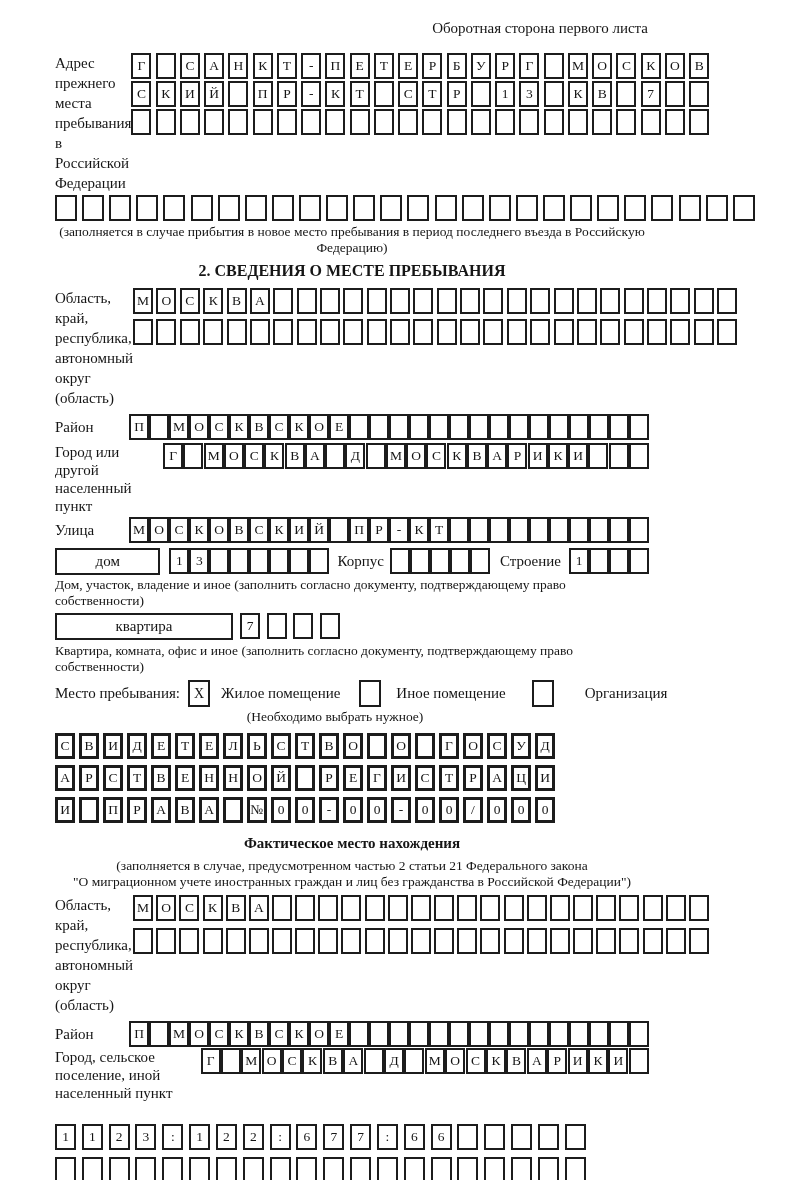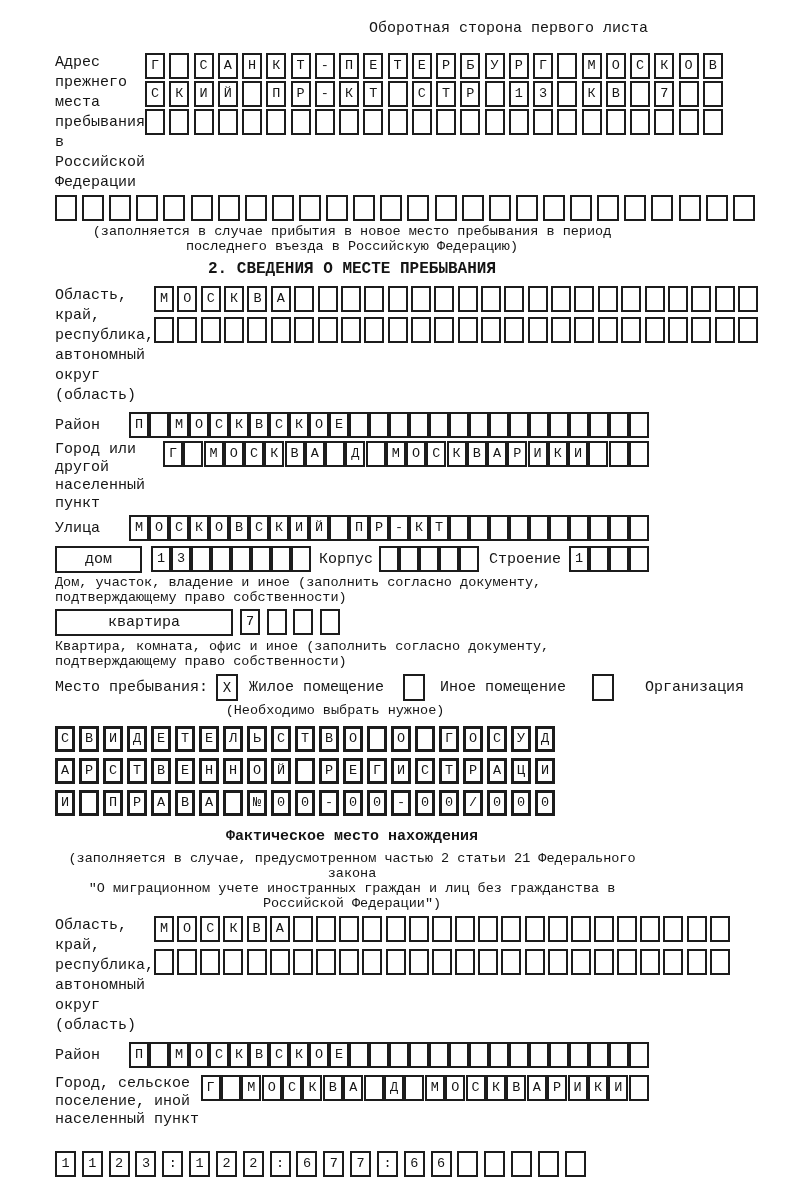--- a/index.html
+++ b/index.html
@@ -1,21 +1,21 @@
 <!DOCTYPE html>
 <html><head>
 <meta charset="utf-8">
 <style>
   html,body{margin:0;padding:0;background:#ffffff;}
   body{
     width:800px;height:1180px;overflow:hidden;
     font-family:"Liberation Serif","DejaVu Serif",serif;
     color:#151515;
   }
-  .page{position:relative;width:693px;height:1180px;font-family:Liberation Mono, monospace;}
+  .page{position:relative;width:693px;height:1180px;}
   .content{padding:16px 44px 0 55px;}
   .header-note{text-align:right;font-size:15px;margin:4px 1px 16px 0;}
   .row{display:flex;align-items:flex-start;}
   .label{font-size:15px;line-height:20px;}
   .grid{display:flex;justify-content:space-between;}
   .cell{
     width:20px;height:26px;border:2px solid #1c1c1c;box-sizing:border-box;
     display:flex;align-items:center;justify-content:center;
     font-size:13.5px;line-height:1;background:#fff;flex:0 0 auto;
   }
@@ -534,21 +534,21 @@
           <div class="cell"></div>
           <div class="cell"></div>
           <div class="cell"></div>
           <div class="cell"></div>
           <div class="cell"></div>
           <div class="cell"></div>
           <div class="cell"></div>
         </div>
   </div>
 
-  <div class="row" style="margin-top:6px;">
+  <div class="row" style="margin-top:0;">
     <div class="label" style="width:172px;line-height:18px;">Город, сельское поселение, иной населенный пункт</div>
     <div class="grid" style="width:530px;">
           <div class="cell">Г</div>
           <div class="cell"></div>
           <div class="cell">М</div>
           <div class="cell">О</div>
           <div class="cell">С</div>
           <div class="cell">К</div>
           <div class="cell">В</div>
           <div class="cell">А</div>

